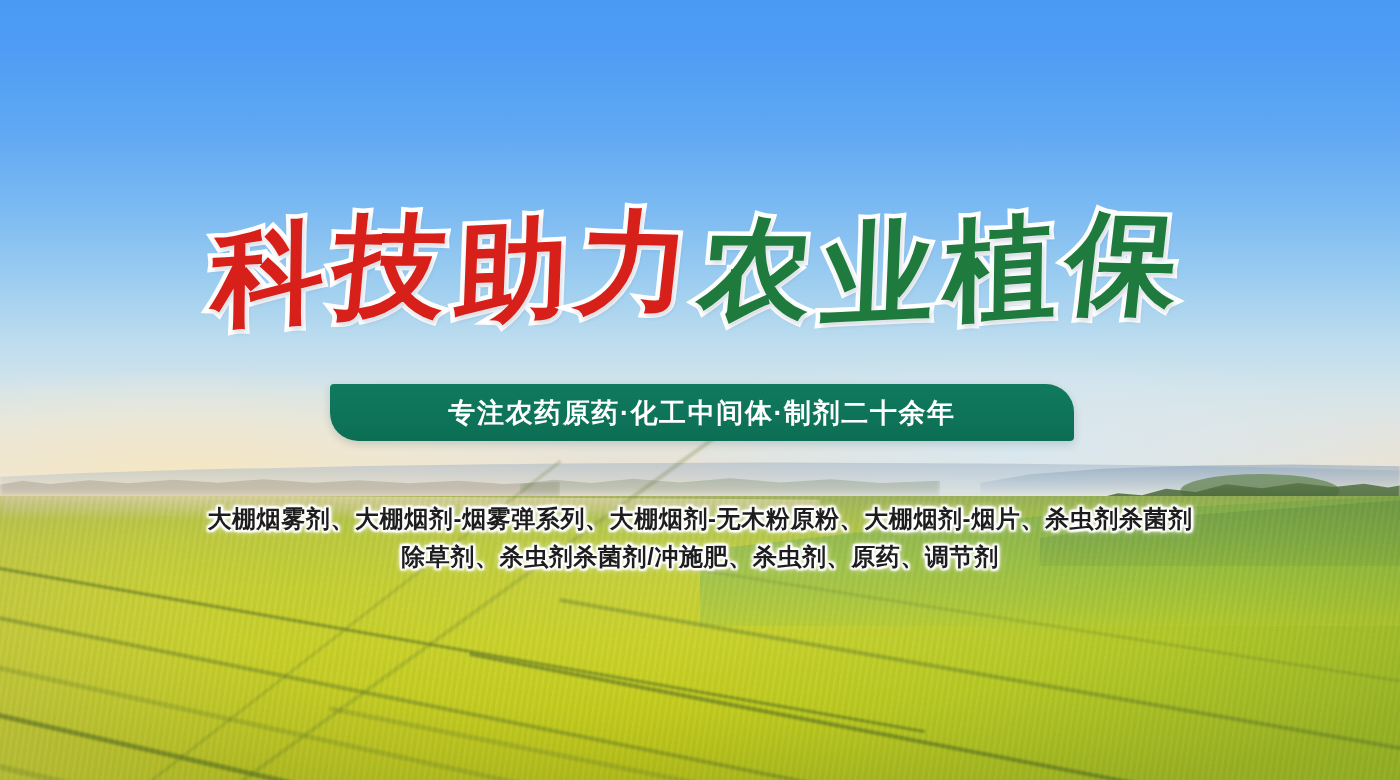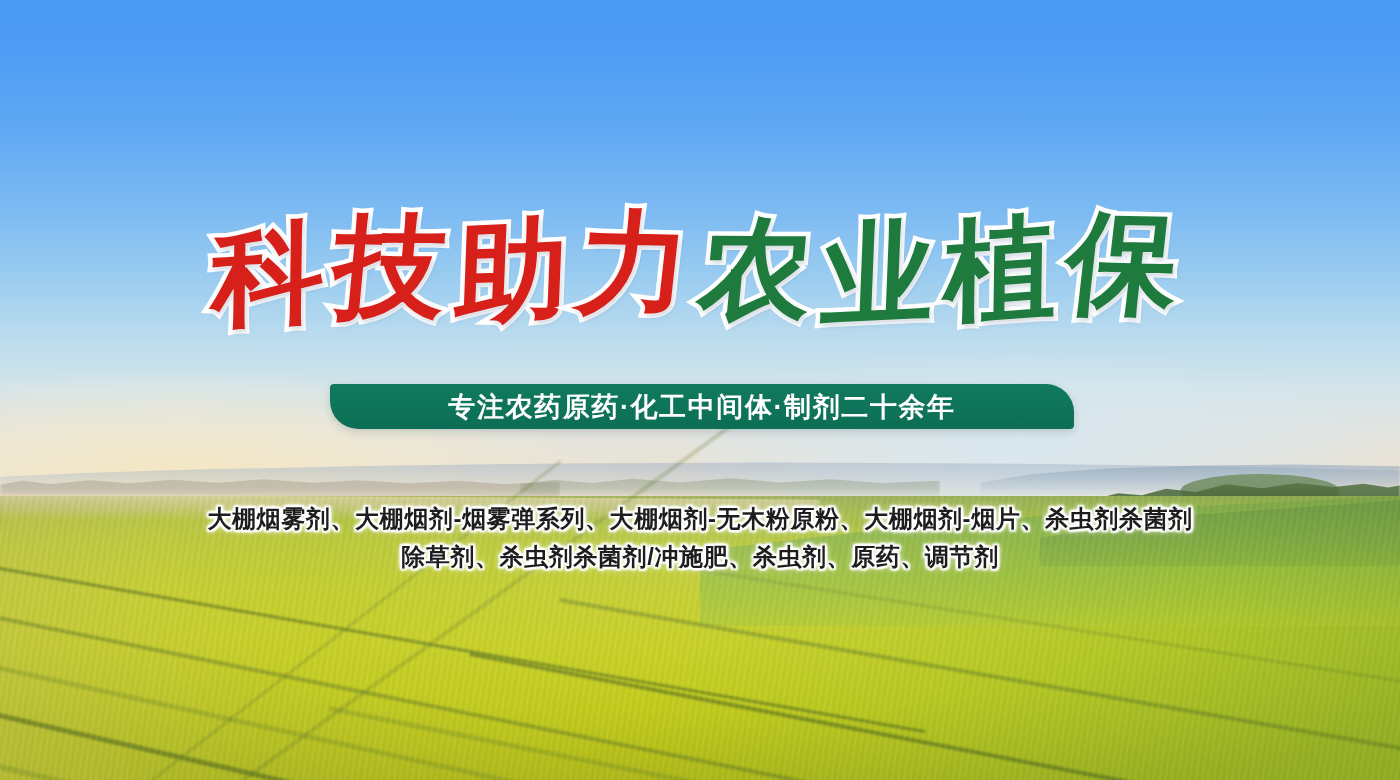--- a/index.html
+++ b/index.html
@@ -255,21 +255,21 @@
   }
   .headline .ch.t1 { transform: rotate(-3deg)   translateY(2px); }
   .headline .ch.t2 { transform: rotate(1.5deg)  translateY(-3px); }
   .headline .ch.t3 { transform: rotate(-1.5deg) translateY(4px); }
   .headline .ch.t4 { transform: rotate(2.5deg)  translateY(-1px); }
 
   
   .pill {
     position: absolute;
     left: 330px; top: 384px;
-    width: 744px; height: 45px;
+    width: 744px; height: 57px;
     background: linear-gradient(to bottom, #10795e 0%, #0e7459 55%, #0c6e54 100%);
     border-radius: 4px 28px 4px 28px;
     box-shadow: 0 3px 9px rgba(20,60,70,0.18);
     display: flex;
     align-items: center;
     justify-content: center;
   }
   .pill-text {
     color: #ffffff;
     font-size: 27px;

